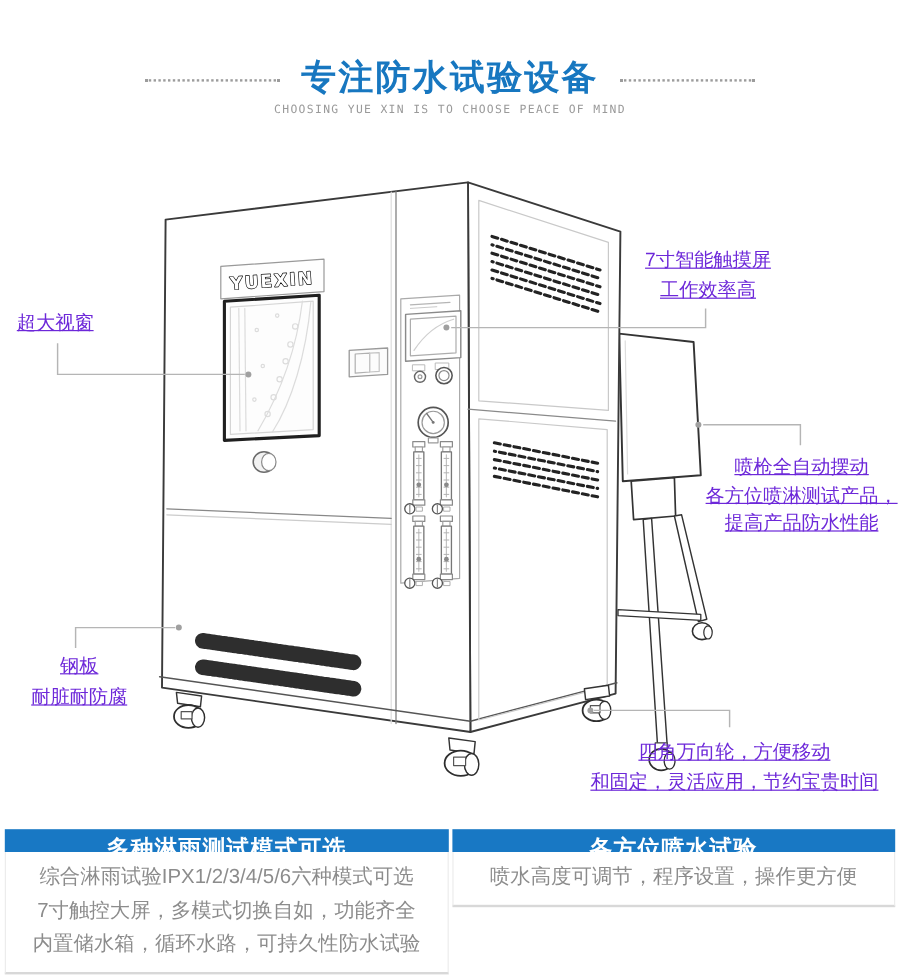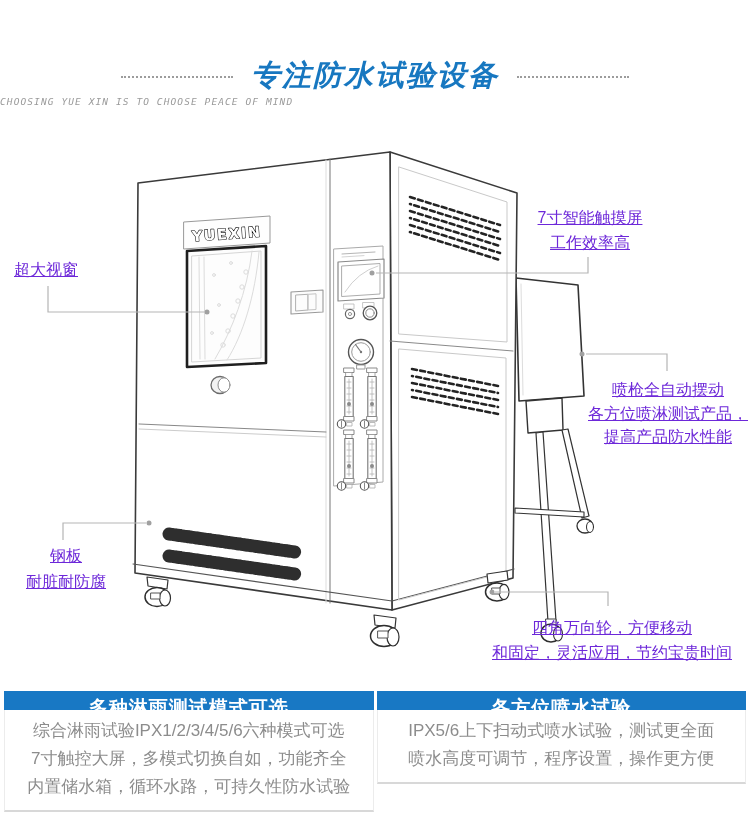--- a/index.html
+++ b/index.html
@@ -1,19 +1,19 @@
 <!DOCTYPE html>
 <html><head>
 <meta charset="utf-8">
 <style>
   html,body{margin:0;padding:0;background:#fff;}
   .page{position:relative;width:750px;height:814px;background:#fff;overflow:hidden;
         font-family:"Liberation Sans","DejaVu Sans",sans-serif;}
   
-  .header{position:absolute;top:54px;left:0;right:0;font-style:italic;}
+  .header{position:absolute;top:44px;left:0;right:0;text-align:center;}
   .title-row{display:flex;align-items:center;justify-content:center;gap:18px;height:42px;}
   .dash{width:112px;height:0;border-top:2px dotted #9c9c9c;margin-top:4px;}
   .page-title{font-size:29px;font-weight:bold;color:#1777c0;letter-spacing:2px;line-height:42px;white-space:nowrap;}
   .page-subtitle{margin-top:0;font-family:"DejaVu Sans Mono","Liberation Mono",monospace;
                  font-size:9.5px;letter-spacing:1.1px;color:#9a9a9a;white-space:nowrap;}
   
   .machine-svg{position:absolute;left:0;top:0;width:750px;height:814px;}
   
   .callout{position:absolute;color:#6d28d9;font-size:16px;line-height:25px;
            text-align:center;white-space:nowrap;text-decoration:underline;}
@@ -218,19 +218,18 @@
       <div class="feature-header">多种淋雨测试模式可选</div>
       <div class="feature-body">
         <div>综合淋雨试验IPX1/2/3/4/5/6六种模式可选</div>
         <div>7寸触控大屏，多模式切换自如，功能齐全</div>
         <div>内置储水箱，循环水路，可持久性防水试验</div>
       </div>
     </div>
     <div class="feature">
       <div class="feature-header">各方位喷水试验</div>
       <div class="feature-body">
-        <div>IPX5/6上下扫动式喷水试验，测试更全面</div>
         <div>喷水高度可调节，程序设置，操作更方便</div>
       </div>
     </div>
   </div>
 
 </div>
 
 </body></html>

